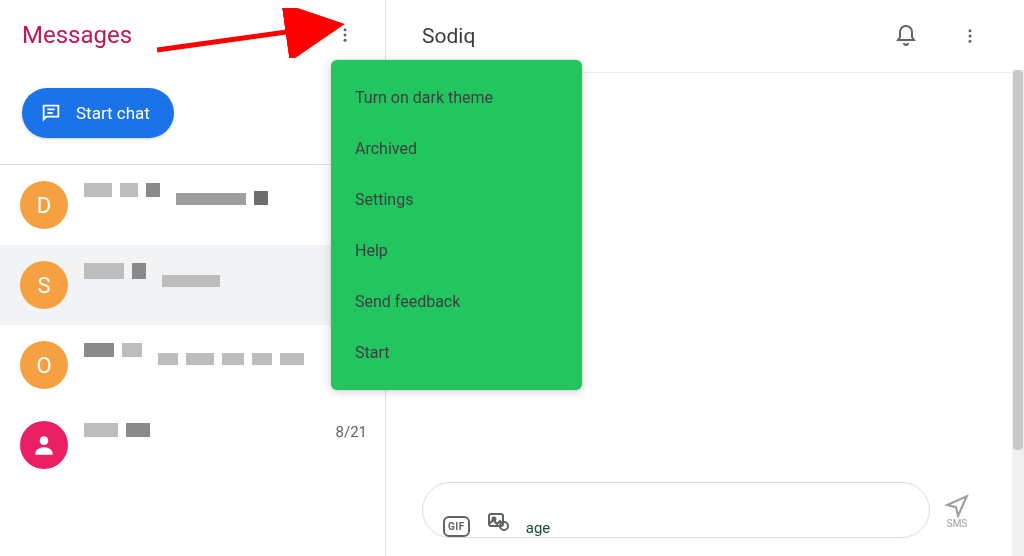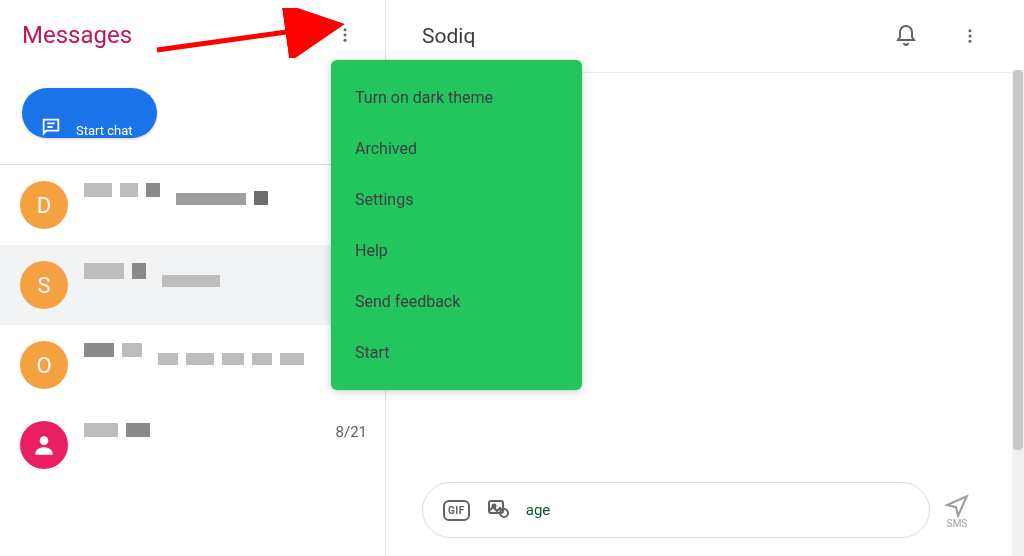--- a/index.html
+++ b/index.html
@@ -5,21 +5,21 @@
 * { margin:0; padding:0; box-sizing:border-box; font-family:Roboto,Arial,sans-serif; }
 html,body { width:1024px; height:556px; overflow:hidden; background:#fff; }
 .app { display:flex; width:100%; height:100%; position:relative; }
 
 
 .sidebar { width:386px; border-right:1px solid #e0e0e0; display:flex; flex-direction:column; }
 .sb-header { height:70px; display:flex; align-items:center; padding:0 22px; }
 .sb-title { font-size:24px; font-weight:400; color:#be185d; }
 .sb-more { margin-left:auto; width:36px; height:36px; display:flex; align-items:center; justify-content:center; cursor:pointer; border-radius:50%; }
 .sb-start { padding:18px 22px 26px; }
-.start-btn { background:#1a73e8; color:#fff; border:none; border-radius:28px; height:50px; padding:0 24px 0 18px; display:flex; align-items:flex-end; gap:14px; font-size:13px; cursor:pointer; box-shadow:0 1px 3px rgba(0,0,0,0.2); }
+.start-btn { background:#1a73e8; color:#fff; border:none; border-radius:28px; height:50px; padding:0 24px 0 18px; display:flex; align-items:center; gap:14px; font-size:17px; cursor:pointer; box-shadow:0 1px 3px rgba(0,0,0,0.2); }
 .start-icon svg { display:block; }
 .divider { height:1px; background:#e0e0e0; }
 .conv-list { flex:1; overflow:hidden; }
 .conv { display:flex; align-items:flex-start; padding:16px 18px 16px 20px; gap:16px; cursor:pointer; }
 .conv.sel { background:#f1f3f4; }
 .avatar { width:48px; height:48px; border-radius:50%; display:flex; align-items:center; justify-content:center; color:#fff; font-size:22px; flex:none; }
 .conv-body { flex:1; padding-top:2px; }
 .blurred { display:flex; flex-wrap:wrap; gap:8px; }
 .blurred span { background:#bdbdbd; display:inline-block; }
 .conv-time { color:#5f6368; font-size:15px; padding-top:2px; flex:none; }
@@ -27,21 +27,21 @@
 
 .pane { flex:1; display:flex; flex-direction:column; position:relative; }
 .pane-header { height:73px; display:flex; align-items:center; padding:0 36px; border-bottom:1px solid #eee; }
 .pane-title { font-size:21px; color:#3c4043; }
 .pane-icons { margin-left:auto; display:flex; gap:28px; align-items:center; }
 .icon-btn { width:36px; height:36px; display:flex; align-items:center; justify-content:center; cursor:pointer; border-radius:50%; }
 .messages { flex:1; padding:10px 36px; overflow:hidden; display:flex; flex-direction:column; gap:10px; }
 .bubble { background:#eceff1; color:#3c4043; padding:10px 18px; border-radius:22px; align-self:flex-start; font-size:16px; max-width:60%; }
 .msg-date { font-size:13px; color:#81868a; align-self:flex-start; margin-left:2px; margin-top:-2px; }
 .composer { display:flex; align-items:center; gap:14px; padding:12px 24px 18px 36px; }
-.compose-box { flex:1; border:1px solid #dadce0; border-radius:30px; height:56px; display:flex; align-items:center; padding:0 20px; gap:16px; color:#5f6368; }
+.compose-box { flex:1; border:1px solid #dadce0; border-radius:30px; height:56px; display:flex; align-items:flex-end; padding:0 20px; gap:16px; color:#5f6368; }
 .compose-text { flex:1; font-size:15px; color:#14532d; }
 .send-btn { display:flex; flex-direction:column; align-items:center; color:#9aa0a6; font-size:10px; cursor:pointer; margin-right:30px; }
 
 
 .menu { position:absolute; left:331px; top:60px; width:251px; background:#22c55e; border-radius:6px; box-shadow:0 2px 10px rgba(0,0,0,0.18),0 0 0 1px rgba(0,0,0,0.04); padding:12px 0; z-index:10; }
 .menu-item { padding:16px 24px; font-size:16px; color:#3c4043; cursor:pointer; }
 .menu-item.hl { border:4px solid #e53935; margin:2px 6px 2px 2px; padding:12px 20px; }
 
 
 .arrow { position:absolute; left:152px; top:8px; z-index:11; pointer-events:none; }

